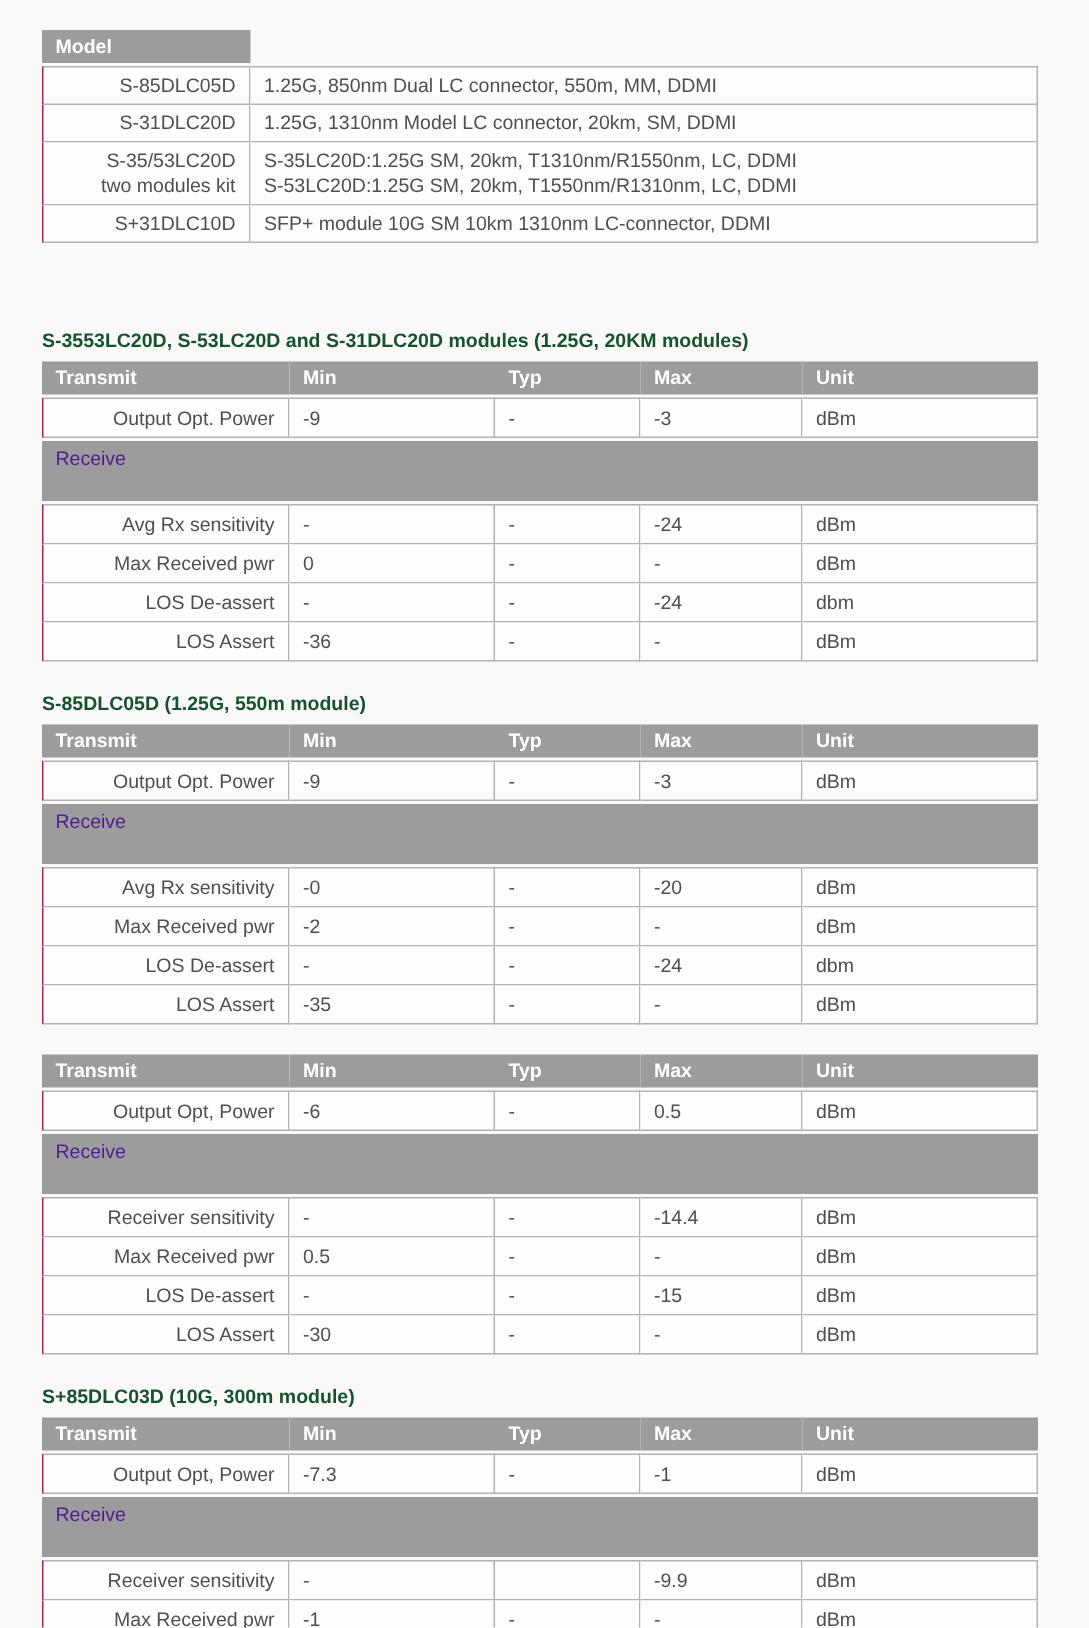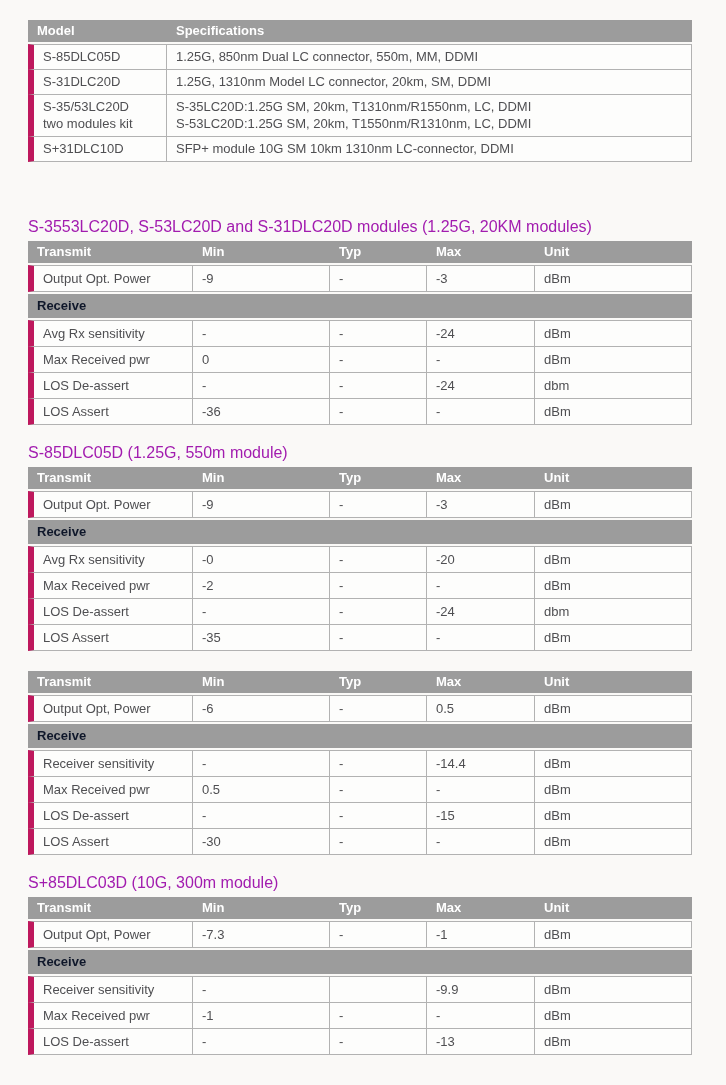--- a/index.html
+++ b/index.html
@@ -27,49 +27,48 @@
   .hdr { margin-bottom: 2px; }
 
   .cell {
     background: #fdfdfc; color: #4f4f52;
     font-size: 13px; line-height: 17px;
     padding: 3px 9px 4px;
     border-right: 1px solid #b2b2b2;
     border-bottom: 1px solid #b2b2b2;
     white-space: pre-wrap;
   }
-  .cell:first-child { border-left: 6px solid #be185d; }
+  .cell:first-child { border-left: 1px solid #be185d; text-align: right; }
   .run-start .cell { border-top: 1px solid #b2b2b2; }
 
   .s-row .cell { line-height: 15px; padding: 5px 9px 5px; }
 
   .band-row {
-    background: #9c9c9c; color: #0f172a;
-    font-weight: 700; font-size: 13px; line-height: 15px;
-    padding: 4px 9px 5px;
+    background: #9c9c9c; color: #4c1d95;
+    font-weight: 400; font-size: 13px; line-height: 15px;
+    padding: 4px 9px 21px;
     margin: 2px 0;
   }
 
   .spec-section { margin-top: 20px; }
   .spec-section.first { margin-top: 57px; }
   .spec-title {
-    font-weight: 400; font-size: 16px; line-height: 15px;
-    color: #a21caf; margin: 0 0 7px 0;
+    font-weight: 700; font-size: 13px; line-height: 15px;
+    color: #14532d; margin: 0 0 7px 0;
     white-space: pre-wrap;
   }
 </style>
 </head>
 <body>
 
 <div class="page">
 
   <div class="tbl models">
     <div class="grid-row m-header hdr">
       <div class="hcell">Model</div>
-      <div class="hcell">Specifications</div>
     </div>
     <div id="models-body">
         <div class="grid-row m-row data-row run-start">
           <div class="cell"><div class="line">S-85DLC05D</div></div>
           <div class="cell"><div class="line">1.25G, 850nm Dual LC connector, 550m, MM, DDMI</div></div>
         </div>
         <div class="grid-row m-row data-row">
           <div class="cell"><div class="line">S-31DLC20D</div></div>
           <div class="cell"><div class="line">1.25G, 1310nm Model LC connector, 20km, SM, DDMI</div></div>
         </div>

